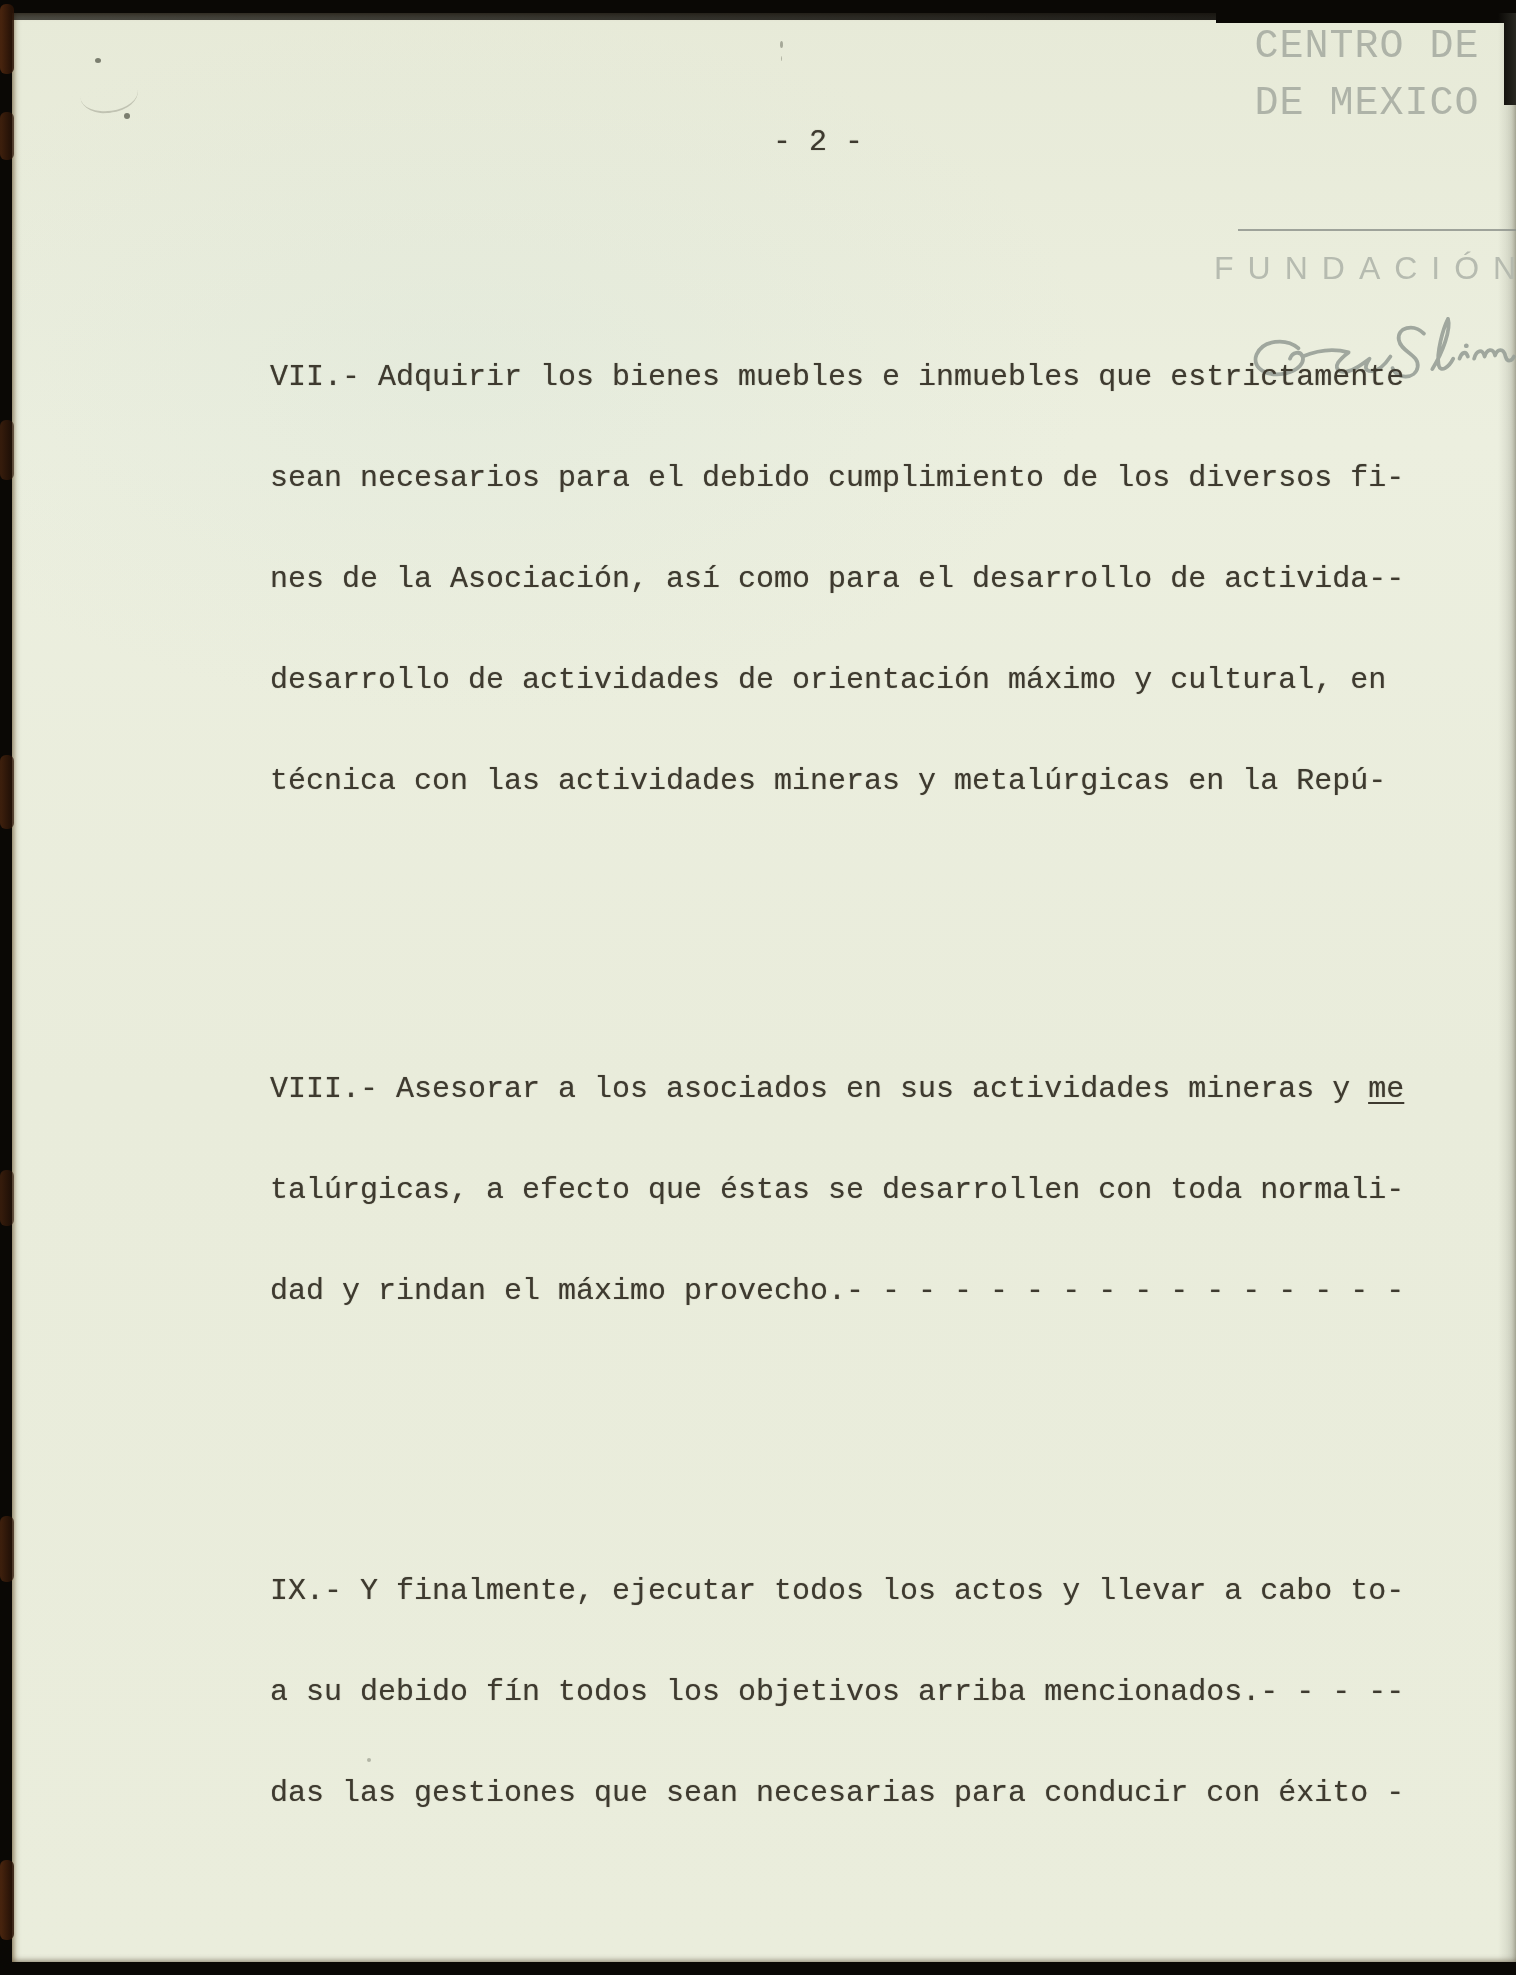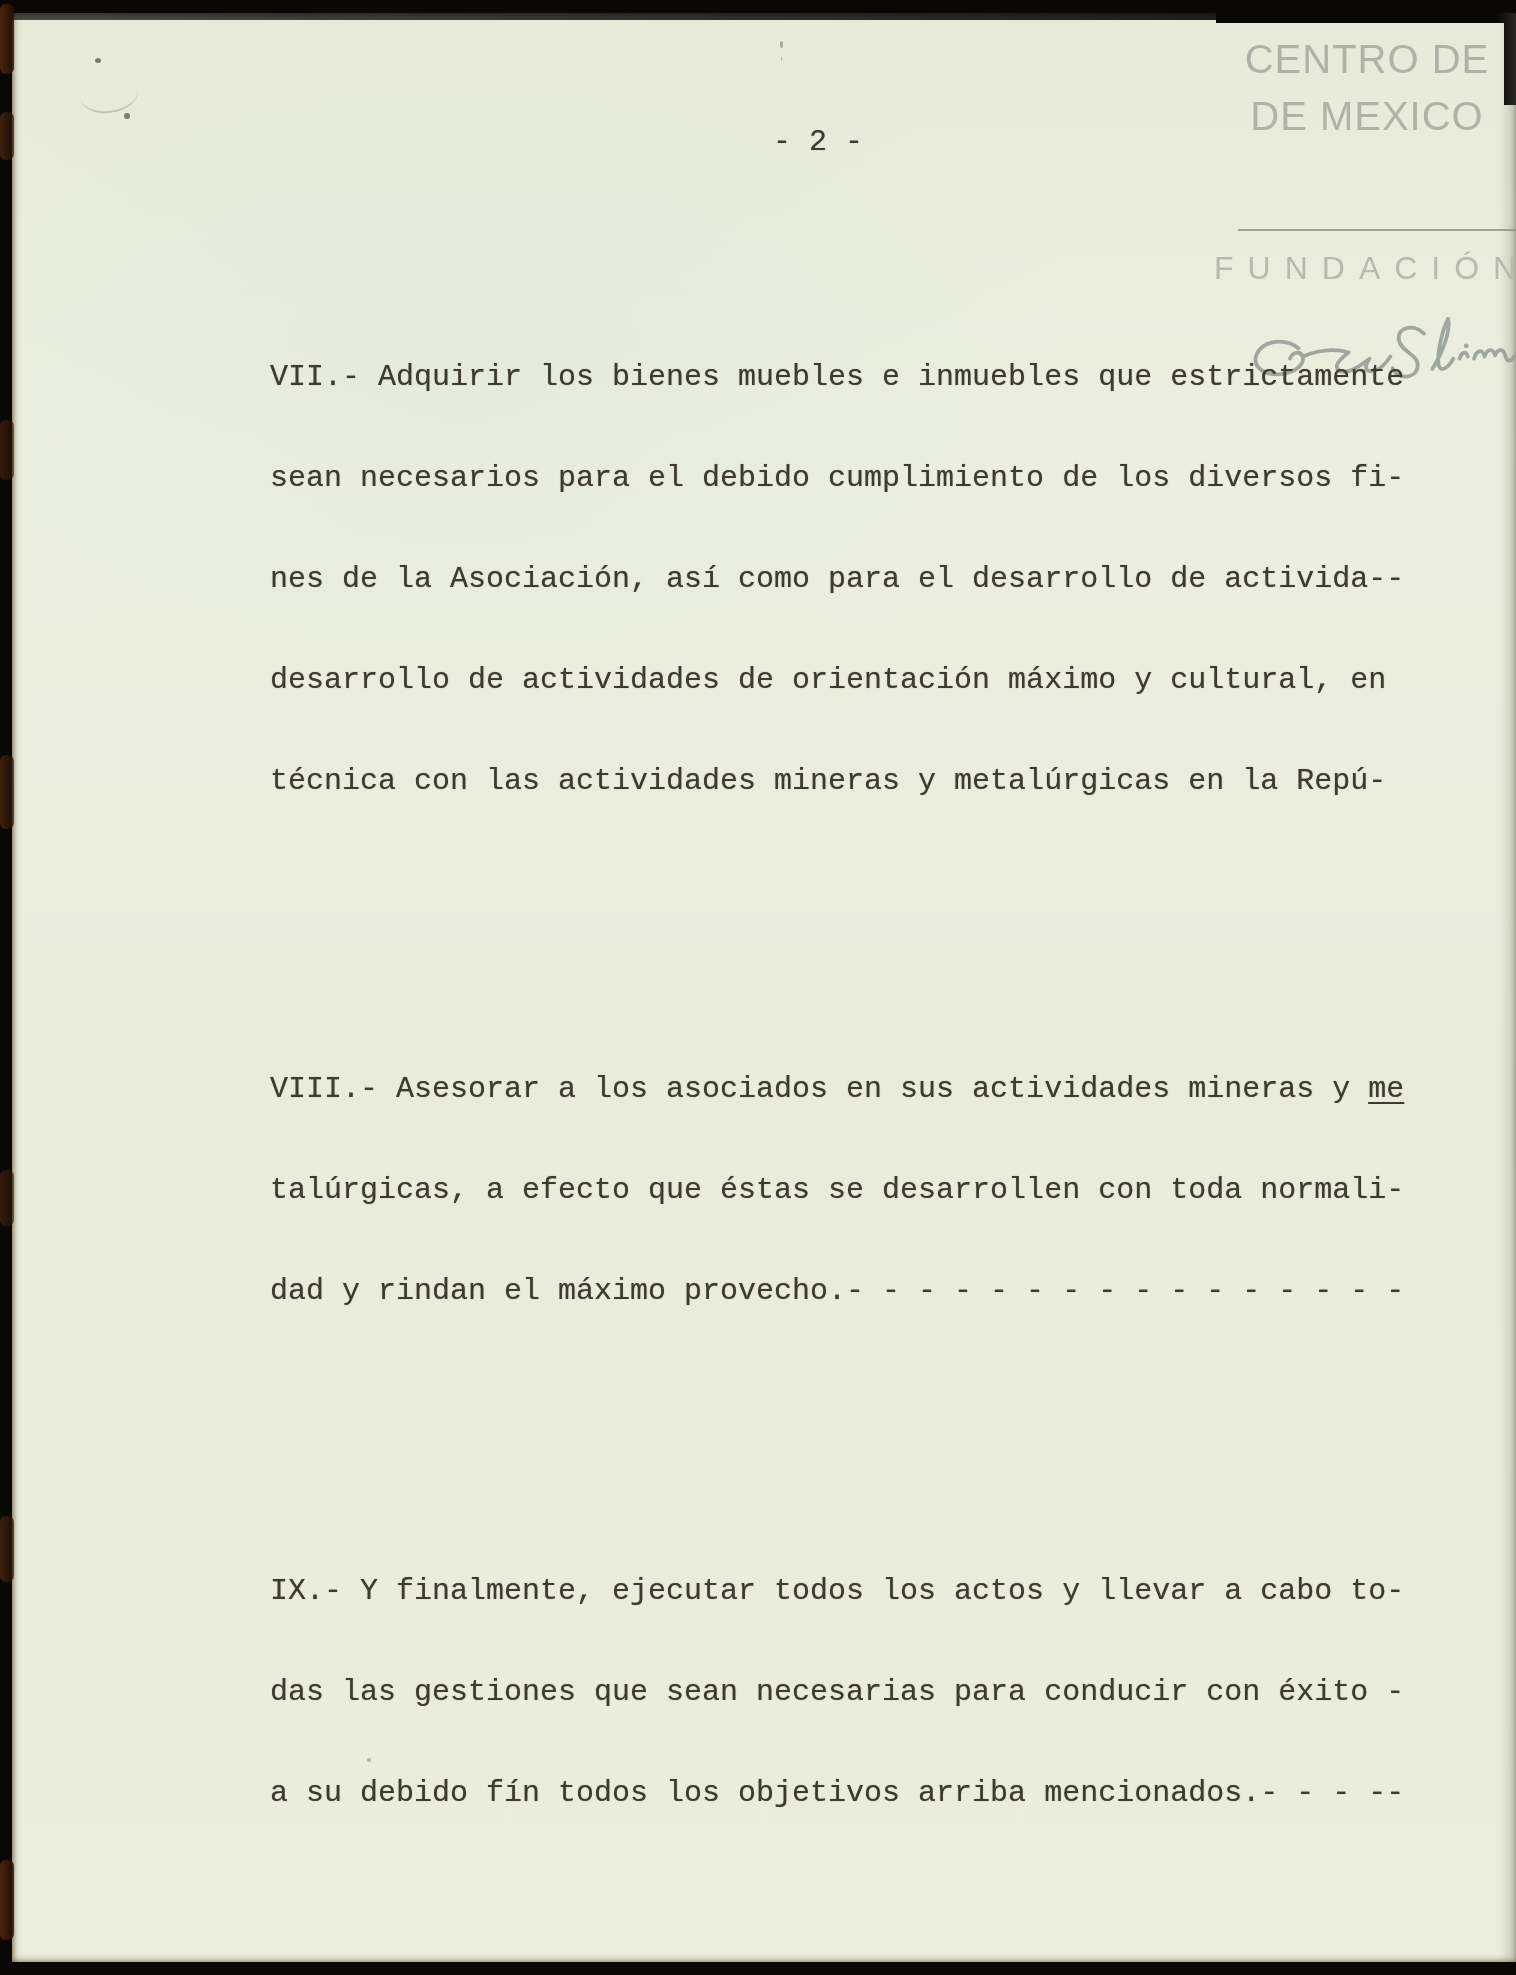--- a/index.html
+++ b/index.html
@@ -39,22 +39,22 @@
   .speck{position:absolute;border-radius:50%;background:#7b7e6f;}
   .sp1{left:83px;top:45px;width:6px;height:5px;}
   .sp2{left:112px;top:100px;width:6px;height:6px;}
   .sp3{left:768px;top:28px;width:3px;height:7px;opacity:.6;box-shadow:0 14px 0 -1px #8b8e7d;}
   .sp4{left:355px;top:1745px;width:4px;height:4px;opacity:.5;}
   .crease{position:absolute;left:68px;top:62px;width:58px;height:36px;border:0;
     border-bottom:2px solid rgba(120,120,105,0.35);border-radius:50%;transform:rotate(-8deg);}
   
   .wm{
     position:absolute;left:1205px;top:5px;width:300px;text-align:center;
-    font-family:Liberation Sans, sans-serif;font-size:40px;line-height:57px;
-    color:#a5aaa0;opacity:.85;letter-spacing:1px;white-space:nowrap;margin-top:13px;
+    font-family:Liberation Mono, monospace;font-size:40px;line-height:57px;
+    color:#a5aaa0;opacity:.85;letter-spacing:1px;white-space:nowrap;
   }
   .wm-rule{position:absolute;left:1226px;top:216px;width:278px;height:2px;background:#8b9089;opacity:.8;}
   .wm-fund{
     position:absolute;left:1202px;top:237px;width:320px;text-align:left;
     font-family:"Liberation Sans", sans-serif;font-size:32px;line-height:36px;
     color:#b4b9ae;letter-spacing:14px;white-space:nowrap;opacity:.95;
   }
   
   .sig{position:absolute;left:1232px;top:296px;width:272px;height:92px;opacity:.9;}
   
@@ -117,22 +117,22 @@
     </div>
 
     <div class="para p1">
       <div class="ln"><span>VIII.- Asesorar a los asociados en sus actividades mineras y </span><span class="u">me</span></div>
       <div class="ln">talúrgicas, a efecto que éstas se desarrollen con toda normali-</div>
       <div class="ln">dad y rindan el máximo provecho.- - - - - - - - - - - - - - - -</div>
     </div>
 
     <div class="para p2">
       <div class="ln">IX.- Y finalmente, ejecutar todos los actos y llevar a cabo to-</div>
+      <div class="ln">a su debido fín todos los objetivos arriba mencionados.- - - --</div>
       <div class="ln">das las gestiones que sean necesarias para conducir con éxito -</div>
-      <div class="ln">a su debido fín todos los objetivos arriba mencionados.- - - --</div>
     </div>
 
     
 
     
 
     
 
     
 

